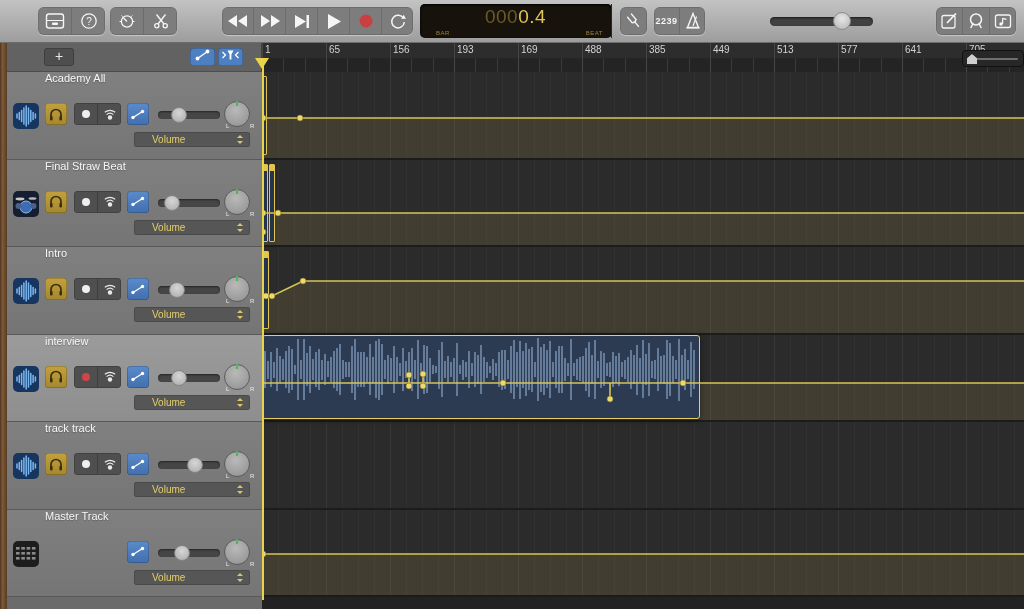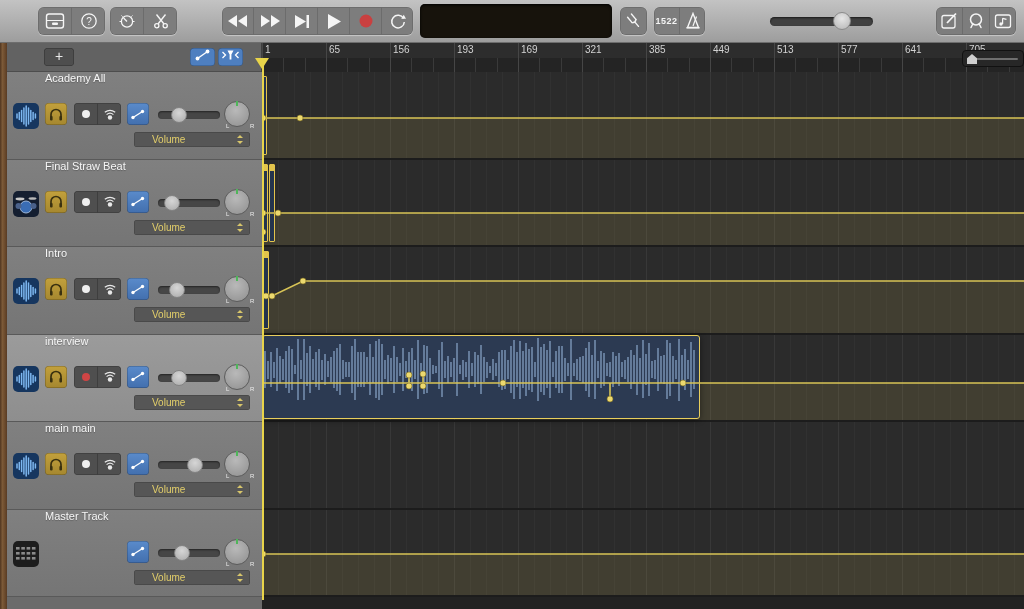--- a/index.html
+++ b/index.html
@@ -207,40 +207,45 @@
         <span>
             <svg width="18" height="17" viewBox="0 0 18 17">
               <path d="M14.5 5.5 A6.3 6.3 0 1 0 15.3 9" fill="none" stroke="#f5f5f5" stroke-width="1.5"></path>
               <polygon points="12.2,5.8 17,5.8 14.7,1.8" fill="#f5f5f5"></polygon>
             </svg>
           </span>
       </div>
     </div>
 
     <div class="lcd">
+      <div class="lcd-sec first">
+        <div class="lcd-num"><span class="lcd-dim">000</span><span>0.4</span></div>
+        <span class="lcd-lab" style="left:16px">BAR</span>
+        <span class="lcd-lab" style="right:8px">BEAT</span>
+      </div>
     </div>
 
     <div class="tb-group" style="left:620px">
       <div class="tb-btn" style="width:27px">
         <span>
           <svg width="20" height="20" viewBox="0 0 20 20">
               <g transform="rotate(-40 10 10)" stroke="#f5f5f5" stroke-width="1.4" fill="none" stroke-linecap="round">
                 <line x1="7.5" y1="3" x2="7.5" y2="10"></line>
                 <line x1="12.5" y1="3" x2="12.5" y2="10"></line>
                 <path d="M7.5 10 Q10 12.5 12.5 10"></path>
                 <line x1="10" y1="11.8" x2="10" y2="17"></line>
               </g>
             </svg>
         </span>
       </div>
     </div>
 
     <div class="tb-group" style="left:654px">
       <div class="tb-btn" style="width:25px">
-        <span class="count-label">1522</span>
+        <span class="count-label">2239</span>
       </div>
       <div class="tb-btn" style="width:25px">
         <span>
           <svg width="18" height="18" viewBox="0 0 18 18">
               <polygon points="9,1.5 14.5,15.5 3.5,15.5" fill="none" stroke="#f5f5f5" stroke-width="1.4"></polygon>
               <line x1="9" y1="14" x2="12.5" y2="4.5" stroke="#f5f5f5" stroke-width="1.2"></line>
               <line x1="2.5" y1="15.8" x2="15.5" y2="15.8" stroke="#f5f5f5" stroke-width="1.6"></line>
             </svg>
         </span>
       </div>
@@ -544,21 +549,21 @@
               <line x1="4" y1="11" x2="4" y2="15" stroke="#7db7f0" stroke-width="1.5" stroke-linecap="round"></line>
               <line x1="6.3" y1="9.5" x2="6.3" y2="16.5" stroke="#7db7f0" stroke-width="1.5" stroke-linecap="round"></line>
               <line x1="8.6" y1="7.5" x2="8.6" y2="18.5" stroke="#7db7f0" stroke-width="1.5" stroke-linecap="round"></line>
               <line x1="10.899999999999999" y1="5" x2="10.899999999999999" y2="21" stroke="#7db7f0" stroke-width="1.5" stroke-linecap="round"></line>
               <line x1="13.2" y1="3" x2="13.2" y2="23" stroke="#7db7f0" stroke-width="1.5" stroke-linecap="round"></line>
               <line x1="15.5" y1="5" x2="15.5" y2="21" stroke="#7db7f0" stroke-width="1.5" stroke-linecap="round"></line>
               <line x1="17.799999999999997" y1="7.5" x2="17.799999999999997" y2="18.5" stroke="#7db7f0" stroke-width="1.5" stroke-linecap="round"></line>
               <line x1="20.099999999999998" y1="9.5" x2="20.099999999999998" y2="16.5" stroke="#7db7f0" stroke-width="1.5" stroke-linecap="round"></line>
               <line x1="22.4" y1="11" x2="22.4" y2="15" stroke="#7db7f0" stroke-width="1.5" stroke-linecap="round"></line>
             </svg></div>
-    <div class="t-name">main main</div>
+    <div class="t-name">track track</div>
 
       <div class="t-btn t-solo">
         <svg width="16" height="15" viewBox="0 0 16 15">
               <path d="M3 10 V7.5 a5 5 0 0 1 10 0 V10" fill="none" stroke="#3a3110" stroke-width="1.7"></path>
               <rect x="2" y="9" width="2.6" height="4.5" rx="1" fill="#3a3110"></rect>
               <rect x="11.4" y="9" width="2.6" height="4.5" rx="1" fill="#3a3110"></rect>
             </svg>
       </div>
       <div class="t-btn t-recmute">
         <div class="half first">
@@ -649,21 +654,21 @@
      <span class="rtick" style="left:3px">1</span>
         <div class="rtick-line" style="left:64px"></div>
      <span class="rtick" style="left:67px">65</span>
         <div class="rtick-line" style="left:128px"></div>
      <span class="rtick" style="left:131px">156</span>
         <div class="rtick-line" style="left:192px"></div>
      <span class="rtick" style="left:195px">193</span>
         <div class="rtick-line" style="left:256px"></div>
      <span class="rtick" style="left:259px">169</span>
         <div class="rtick-line" style="left:320px"></div>
-     <span class="rtick" style="left:323px">321</span>
+     <span class="rtick" style="left:323px">488</span>
         <div class="rtick-line" style="left:384px"></div>
      <span class="rtick" style="left:387px">385</span>
         <div class="rtick-line" style="left:448px"></div>
      <span class="rtick" style="left:451px">449</span>
         <div class="rtick-line" style="left:512px"></div>
      <span class="rtick" style="left:515px">513</span>
         <div class="rtick-line" style="left:576px"></div>
      <span class="rtick" style="left:579px">577</span>
         <div class="rtick-line" style="left:640px"></div>
      <span class="rtick" style="left:643px">641</span>

